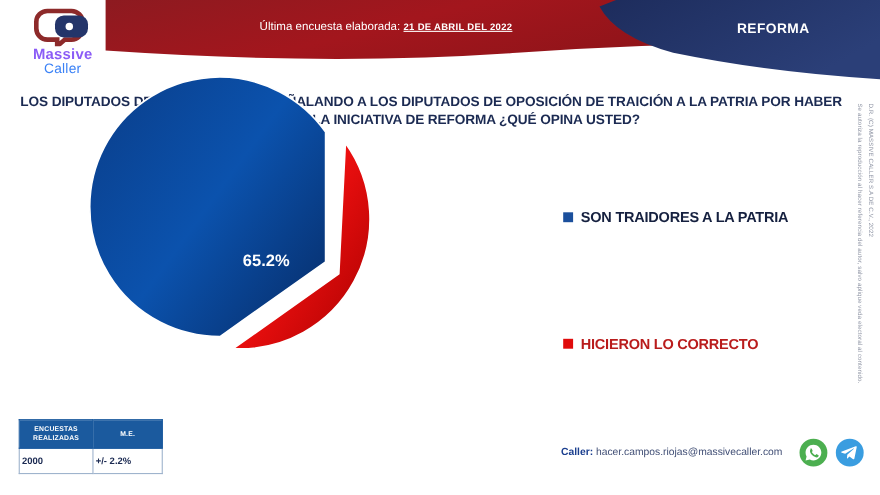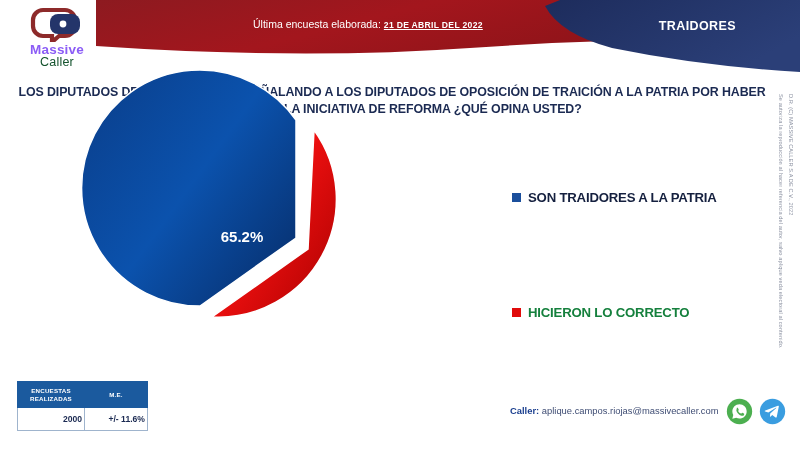--- a/index.html
+++ b/index.html
@@ -39,34 +39,34 @@
     font-size: 13.5px;
     font-weight: bold;
     color: #8b5cf6;
     letter-spacing: .2px;
     line-height: 13px;
     margin-top: 1px;
   }
   .logo-word2 {
     font-size: 12.5px;
     font-weight: normal;
-    color: #14532d;
+    color: #3b82f6;
     letter-spacing: .2px;
     line-height: 13px;
   }
 
   .survey-date {
     position: absolute;
     left: 236px;
     top: 18px;
     color: #ffffff;
     font-size: 10.5px;
     white-space: nowrap;
   }
-  .survey-date .label { font-weight: normal; margin-left: 17px; }
+  .survey-date .label { font-weight: normal; }
   .survey-date .value {
     font-size: 8.6px;
     font-weight: bold;
     letter-spacing: .3px;
     margin-left: 3px;
     text-decoration: underline;
   }
 
   .scope-label {
     position: absolute;
@@ -127,21 +127,21 @@
     flex: 0 0 9px;
     margin-right: 7px;
   }
   .legend-text {
     font-size: 13.2px;
     font-weight: bold;
     letter-spacing: -.2px;
     white-space: nowrap;
   }
   .legend-text.blue { color: #15203f; text-align: center; }
-  .legend-text.red  { color: #15803d; }
+  .legend-text.red  { color: #b91c1c; }
 
   
   .stats {
     position: absolute;
     left: 17px;
     top: 381px;
     border-collapse: collapse;
   }
   .stats th {
     background: #1b5a9e;
@@ -153,21 +153,21 @@
     padding: 5px 2px;
     border: 1px solid #1b5a9e;
   }
   .stats th.c1 { width: 62px; }
   .stats th.c2 { width: 58px; }
   .stats td {
     background: #ffffff;
     color: #1b2a52;
     font-size: 8.6px;
     font-weight: bold;
-    text-align: right;
+    text-align: left;
     padding: 6px 2px;
     border: 1px solid #9fb4cd;
   }
 
   
   .contact {
     position: absolute;
     left: 510px;
     top: 404px;
     font-size: 9.4px;
@@ -232,21 +232,21 @@
       <circle cx="45" cy="18" r="3.4" fill="#ffffff"></circle>
     </svg>
     <div class="logo-word1">Massive</div>
     <div class="logo-word2">Caller</div>
   </div>
 
   <div class="survey-date">
     <span class="label">Última encuesta elaborada:</span><span class="value">21 DE ABRIL DEL 2022</span>
   </div>
 
-  <div class="scope-label">TRAIDORES</div>
+  <div class="scope-label">REFORMA</div>
 </div>
 
 <div class="question">LOS DIPUTADOS DE MORENA ESTÁN SEÑALANDO A LOS DIPUTADOS DE OPOSICIÓN DE TRAICIÓN A LA PATRIA POR HABER RECHAZADO LA INICIATIVA DE REFORMA ¿QUÉ OPINA USTED?</div>
 
 <div class="chart">
   <svg width="250" height="248" viewBox="0 0 250 248">
     <defs>
       <linearGradient id="blueSlice" x1="0" y1="0.1" x2="1" y2="0.9">
         <stop offset="0%" stop-color="#0a3f8c"></stop>
         <stop offset="50%" stop-color="#0b52ad"></stop>
@@ -282,29 +282,29 @@
   <tbody>
       <tr>
     <th class="c1">
       <span>ENCUESTAS</span><br>
       <span>REALIZADAS</span>
     </th>
     <th class="c2">M.E.</th>
   </tr>
   <tr>
     <td>2000</td>
-    <td>+/- 11.6%</td>
+    <td>+/- 2.2%</td>
   </tr>
 </tbody>
   </table>
 
 <div class="contact">
   <div>
     <b>Caller:</b>
-    <span>aplique.campos.riojas@massivecaller.com</span>
+    <span>hacer.campos.riojas@massivecaller.com</span>
   </div>
 </div>
 
 <div class="socials">
   <svg class="social-icon" viewBox="0 0 32 32">
     <circle cx="16" cy="16" r="15" fill="#4caf50"></circle>
     <path d="M16 7.5c-4.7 0-8.5 3.8-8.5 8.5 0 1.5.4 2.9 1.1 4.1L7.5 24.5l4.6-1.1c1.2.6 2.5 1 3.9 1 4.7 0 8.5-3.8 8.5-8.5S20.7 7.5 16 7.5z" fill="#ffffff"></path>
     <path d="M12.6 12c.2-.4.4-.4.6-.4h.5c.2 0 .4 0 .6.5l.8 1.9c.1.2 0 .4-.1.5l-.5.6c-.1.2-.2.3 0 .6.2.4 1 1.6 2.1 2.2 1.2.7 1.5.6 1.7.5l.6-.7c.2-.2.3-.2.5-.1l1.8.9c.2.1.4.2.4.4 0 .2 0 .9-.4 1.4-.4.5-1.2.8-1.8.8-.9 0-2.8-.5-4.6-2.2-1.6-1.5-2.4-3.3-2.5-4.1-.1-.9.2-1.8.6-2.2z" fill="#4caf50"></path>
   </svg>
   <svg class="social-icon" viewBox="0 0 32 32">

